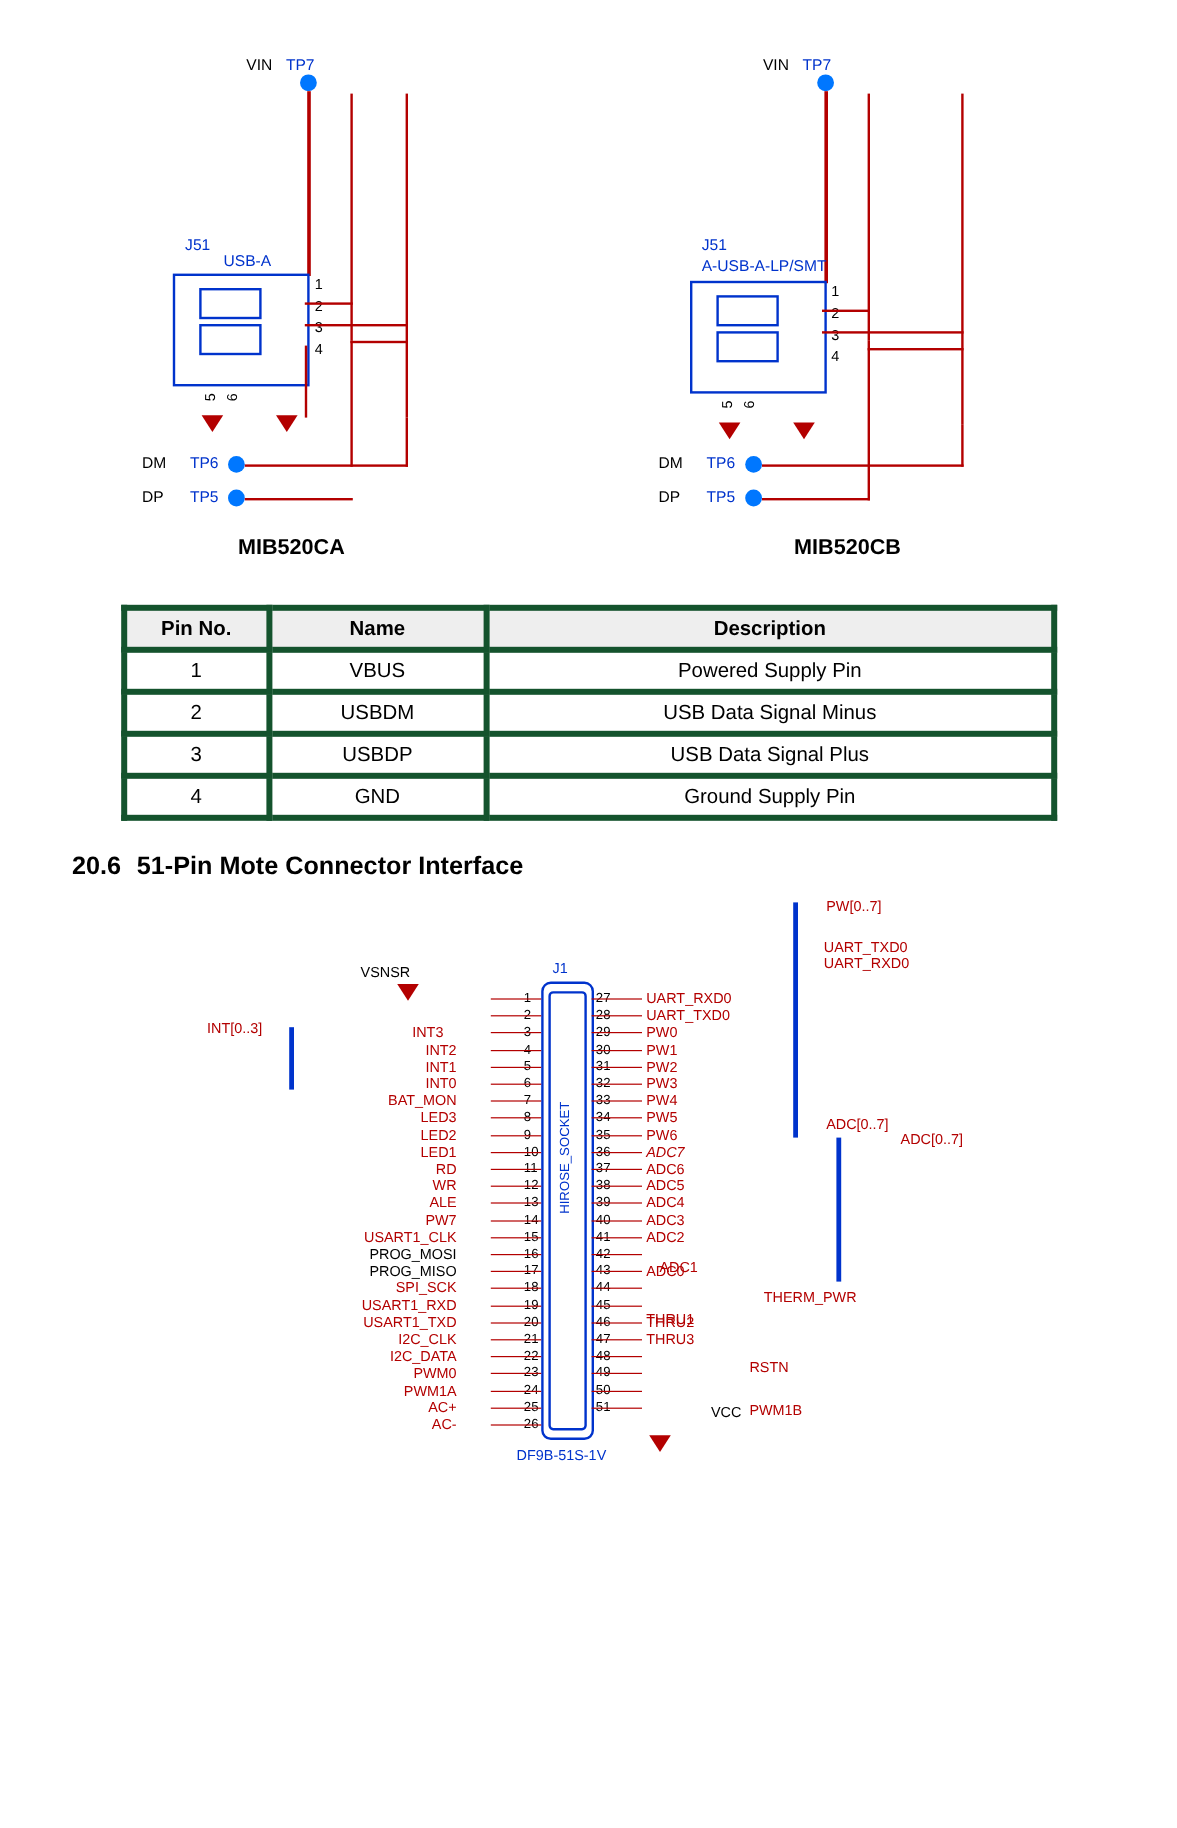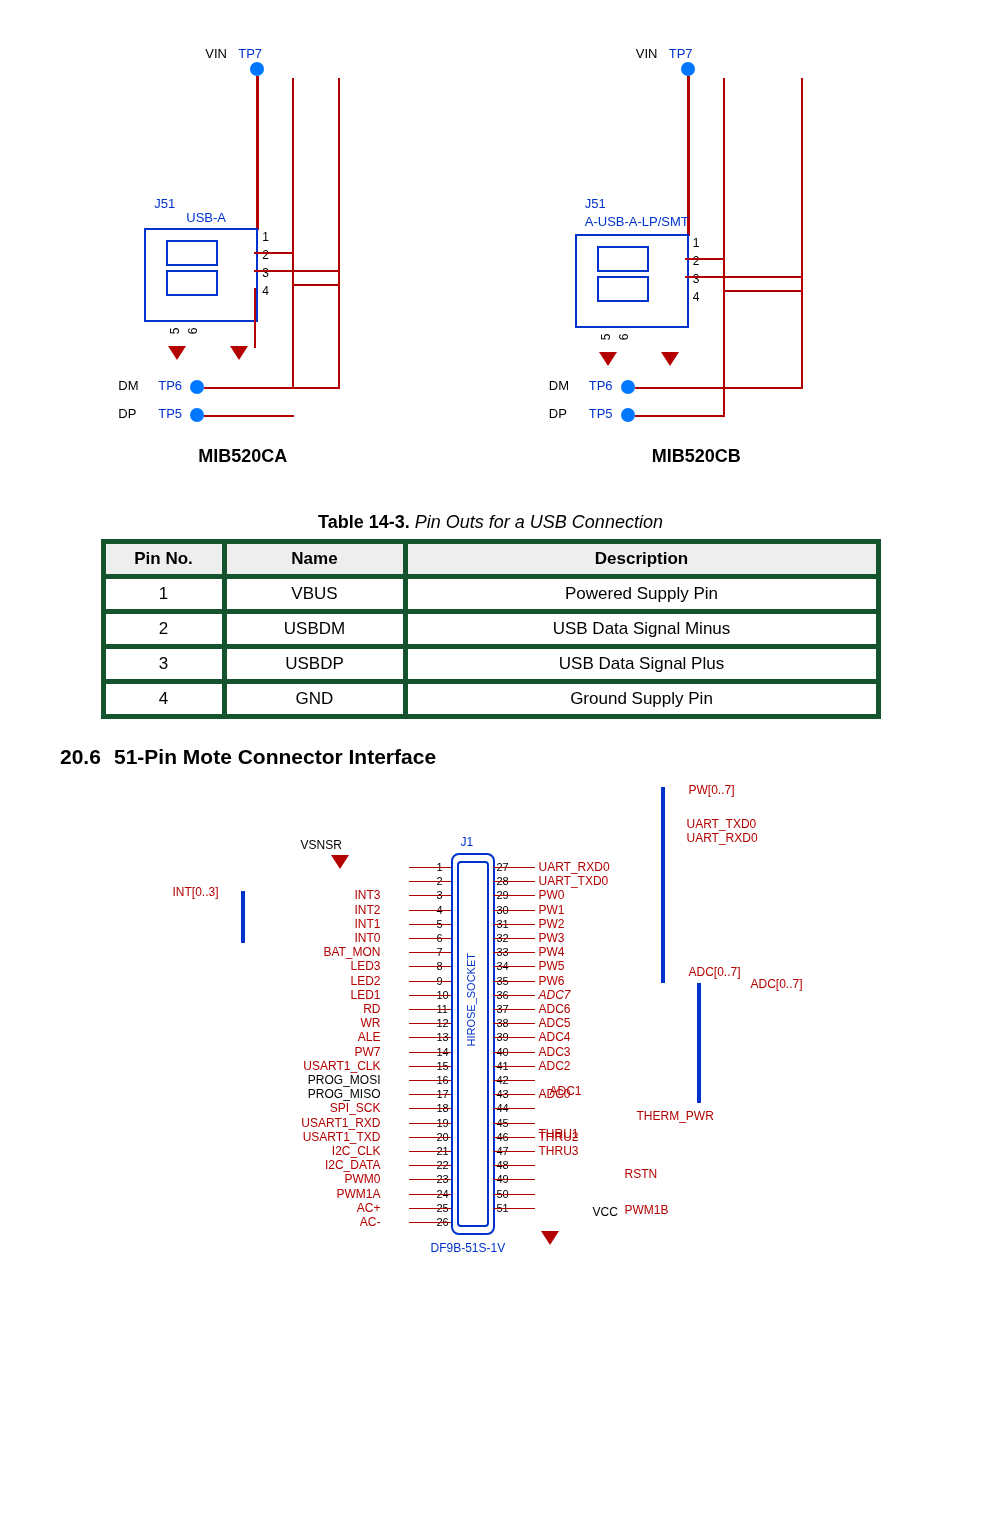--- a/index.html
+++ b/index.html
@@ -121,28 +121,25 @@
       <span class="lbl" style="left:8px;top:340px;">DM</span>
       <span class="lbl blue" style="left:48px;top:340px;">TP6</span>
       <span class="dot" style="left:80px;top:342px;"></span>
       <div class="thin-red" style="left:94px;top:349px;width:168px;height:2px;"></div>
       <span class="lbl" style="left:8px;top:368px;">DP</span>
       <span class="lbl blue" style="left:48px;top:368px;">TP5</span>
       <span class="dot" style="left:80px;top:370px;"></span>
       <div class="thin-red" style="left:94px;top:377px;width:90px;height:2px;"></div>
       <div class="thin-red" style="left:182px;top:246px;width:2px;height:133px;"></div>
       <div class="thin-red" style="left:260px;top:316px;width:2px;height:35px;"></div>
-      <span class="lbl bold" style="left:111px;top:408px;">MIB520CB</span>
+      <span class="lbl bold" style="left:121px;top:408px;">MIB520CB</span>
     </div>
 
   </div>
 
-  <div class="tbl-caption">
-    <b>Table 14-3.</b> <i>Pin Outs for a USB Connection</i>
-  </div>
 
   <table class="pinout">
     <thead>
       <tr>
         <th style="width:100px;">Pin No.</th>
         <th style="width:160px;">Name</th>
         <th>Description</th>
       </tr>
     </thead>
     <tbody>
@@ -192,21 +189,21 @@
     <span class="hlabel" style="left:32px;top:102px;">INT[0..3]</span>
     <div class="hblock" style="left:100px;top:108px;width:4px;height:52px;"></div>
 
     <div id="left-col">
         <span class="pinn" style="left: 296px; top: 78px;">1</span>
         <div style="position: absolute; left: 268px; top: 84px; width: 42px; height: 1px; background: rgb(179, 0, 0);"></div>
         <span class="pinn" style="left: 296px; top: 92.2px;">2</span>
         <div style="position: absolute; left: 268px; top: 98.2px; width: 42px; height: 1px; background: rgb(179, 0, 0);"></div>
         <span class="pinn" style="left: 296px; top: 106.4px;">3</span>
         <div style="position: absolute; left: 268px; top: 112.4px; width: 42px; height: 1px; background: rgb(179, 0, 0);"></div>
-        <span class="hlabel l" style="left: 80px; width: 160px; top: 105.4px;">INT3</span>
+        <span class="hlabel l" style="left: 69px; width: 160px; top: 105.4px;">INT3</span>
         <span class="pinn" style="left: 296px; top: 120.6px;">4</span>
         <div style="position: absolute; left: 268px; top: 126.6px; width: 42px; height: 1px; background: rgb(179, 0, 0);"></div>
         <span class="hlabel l" style="left: 80px; width: 160px; top: 119.6px;">INT2</span>
         <span class="pinn" style="left: 296px; top: 134.8px;">5</span>
         <div style="position: absolute; left: 268px; top: 140.8px; width: 42px; height: 1px; background: rgb(179, 0, 0);"></div>
         <span class="hlabel l" style="left: 80px; width: 160px; top: 133.8px;">INT1</span>
         <span class="pinn" style="left: 296px; top: 149px;">6</span>
         <div style="position: absolute; left: 268px; top: 155px; width: 42px; height: 1px; background: rgb(179, 0, 0);"></div>
         <span class="hlabel l" style="left: 80px; width: 160px; top: 148px;">INT0</span>
         <span class="pinn" style="left: 296px; top: 163.2px;">7</span>

